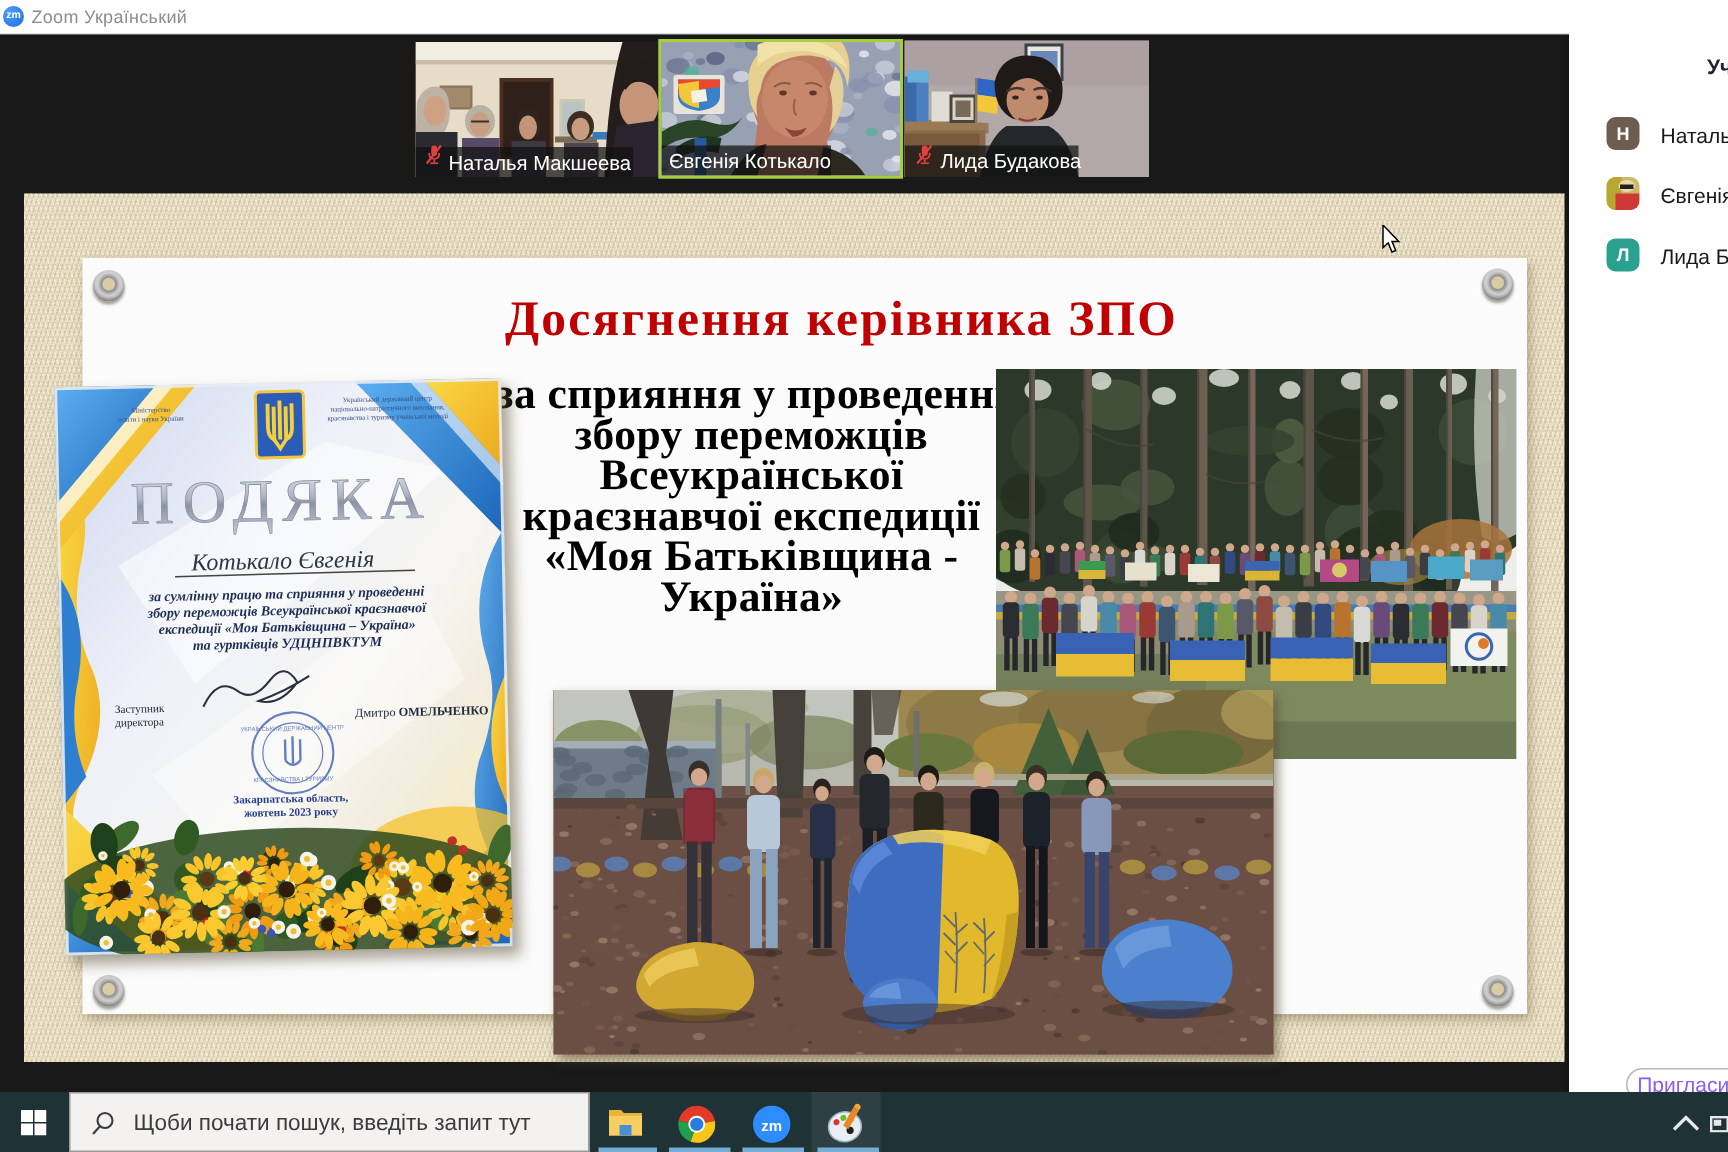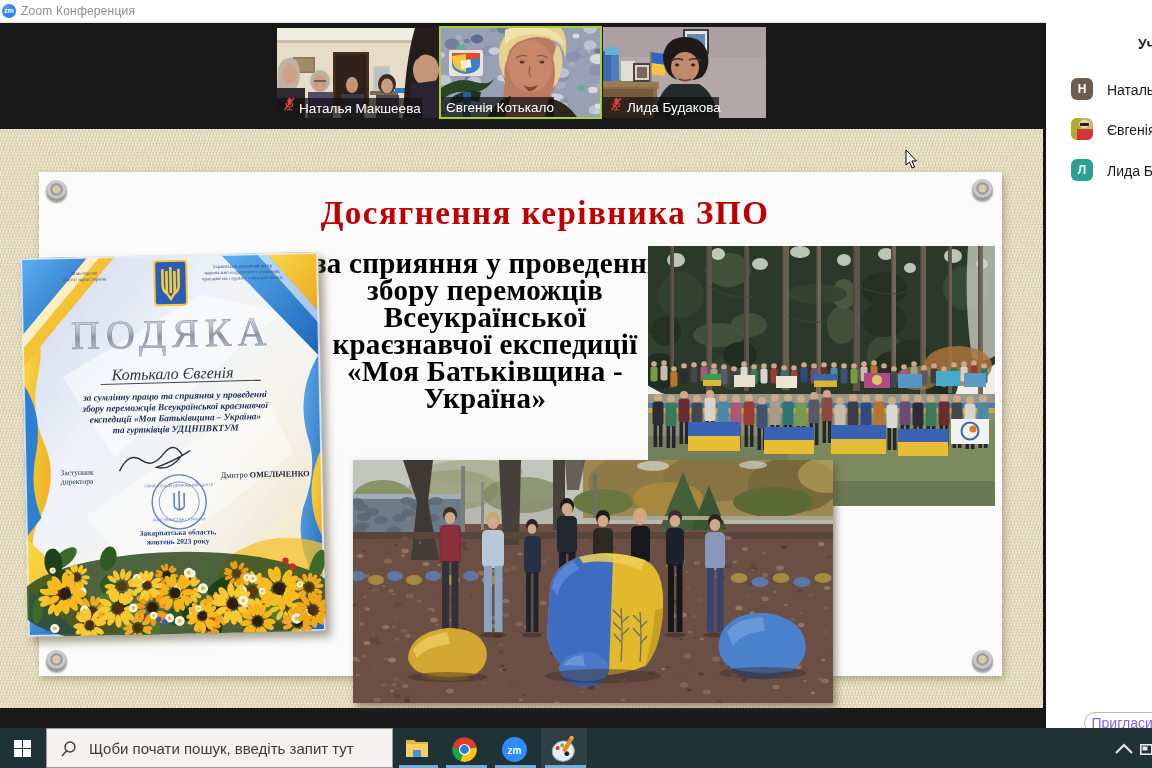--- a/index.html
+++ b/index.html
@@ -6,21 +6,21 @@
   html,body { width:1152px; height:768px; overflow:hidden; }
   body { position:relative; font-family:"Liberation Sans", sans-serif; background:#181818; }
   .abs { position:absolute; }
 </style>
 </head>
 <body>
 
 <div class="abs" style="left:0;top:0;width:1152px;height:23px;background:#fff;border-bottom:1px solid #e2e2e2;">
   <div class="abs" style="left:2px;top:4px;width:14px;height:14px;border-radius:50%;background:radial-gradient(circle at 35% 30%,#4a9cf5,#1f6ee8);"></div>
   <div class="abs" style="left:3px;top:4px;width:12px;height:13px;color:#fff;font-size:7px;font-weight:bold;text-align:center;line-height:14px;">zm</div>
-  <div class="abs" style="left:21px;top:0;height:22px;line-height:23px;color:#8d8d8d;font-size:12px;letter-spacing:0.2px;">Zoom Конференция</div>
+  <div class="abs" style="left:21px;top:0;height:22px;line-height:23px;color:#8d8d8d;font-size:12px;letter-spacing:0.2px;">Zoom Український</div>
 </div>
 
 <div class="abs" style="left:0;top:23px;width:1043px;height:705px;background:#191919;">
 
   <div id="thumb1" class="abs" style="left:277px;top:5px;width:163px;height:90px;background:#7a6f5e;overflow:hidden;"><svg width="163" height="90" viewBox="0 0 163 90">
 <rect width="163" height="90" fill="#e7dcc8"></rect>
 <rect x="0" y="0" width="163" height="14" fill="#f2ede2"></rect>
 <rect x="0" y="12" width="163" height="3" fill="#c9bda6"></rect>
 <rect x="56" y="24" width="36" height="54" fill="#4a2e20"></rect>
 <rect x="58.5" y="26.5" width="31" height="49" fill="#30201a"></rect>
@@ -173,21 +173,21 @@
 </svg><div class="abs" style="left:0;bottom:0;width:116px;height:21px;background:rgba(16,16,16,.72);"></div><div class="abs" style="left:7px;bottom:3px;"><svg width="13" height="14" viewBox="0 0 13 14">
           <g fill="#e04040">
             <rect x="4.5" y="1" width="4" height="7" rx="2"></rect>
             <path d="M2.5,6 Q2.5,10.5 6.5,10.5 Q10.5,10.5 10.5,6 L9.3,6 Q9.3,9.4 6.5,9.4 Q3.7,9.4 3.7,6 Z"></path>
             <rect x="5.9" y="10.5" width="1.2" height="2"></rect>
             <rect x="3.8" y="12.3" width="5.4" height="1.1"></rect>
           </g>
           <line x1="1.5" y1="13" x2="11" y2="1" stroke="#e04040" stroke-width="1.4"></line>
         </svg></div><div class="abs" style="left:24px;bottom:3px;color:#fff;font-size:13.5px;white-space:nowrap;">Лида Будакова</div></div>
 
-  <div class="abs" style="left:0;top:106px;width:1043px;height:579px;background:#e9dfc2;
+  <div class="abs" style="left:16px;top:106px;width:1043px;height:579px;background:#e9dfc2;
       background-image:
         repeating-linear-gradient(108deg, rgba(152,130,86,.20) 0 1px, rgba(0,0,0,0) 1px 3px),
         repeating-linear-gradient(72deg, rgba(255,255,255,.38) 0 1px, rgba(0,0,0,0) 1px 3px),
         repeating-linear-gradient(0deg, rgba(170,150,105,.12) 0 1px, rgba(0,0,0,0) 1px 3px);">
 
     <div class="abs" style="left:39px;top:43px;width:963px;height:504px;background:#fbfbfb;box-shadow:2px 3px 7px rgba(110,95,60,.45);"></div>
 
     <div class="grom abs" style="left:46px;top:51px;"></div>
     <div class="grom abs" style="left:972px;top:50px;"></div>
     <div class="grom abs" style="left:46px;top:521px;"></div>

